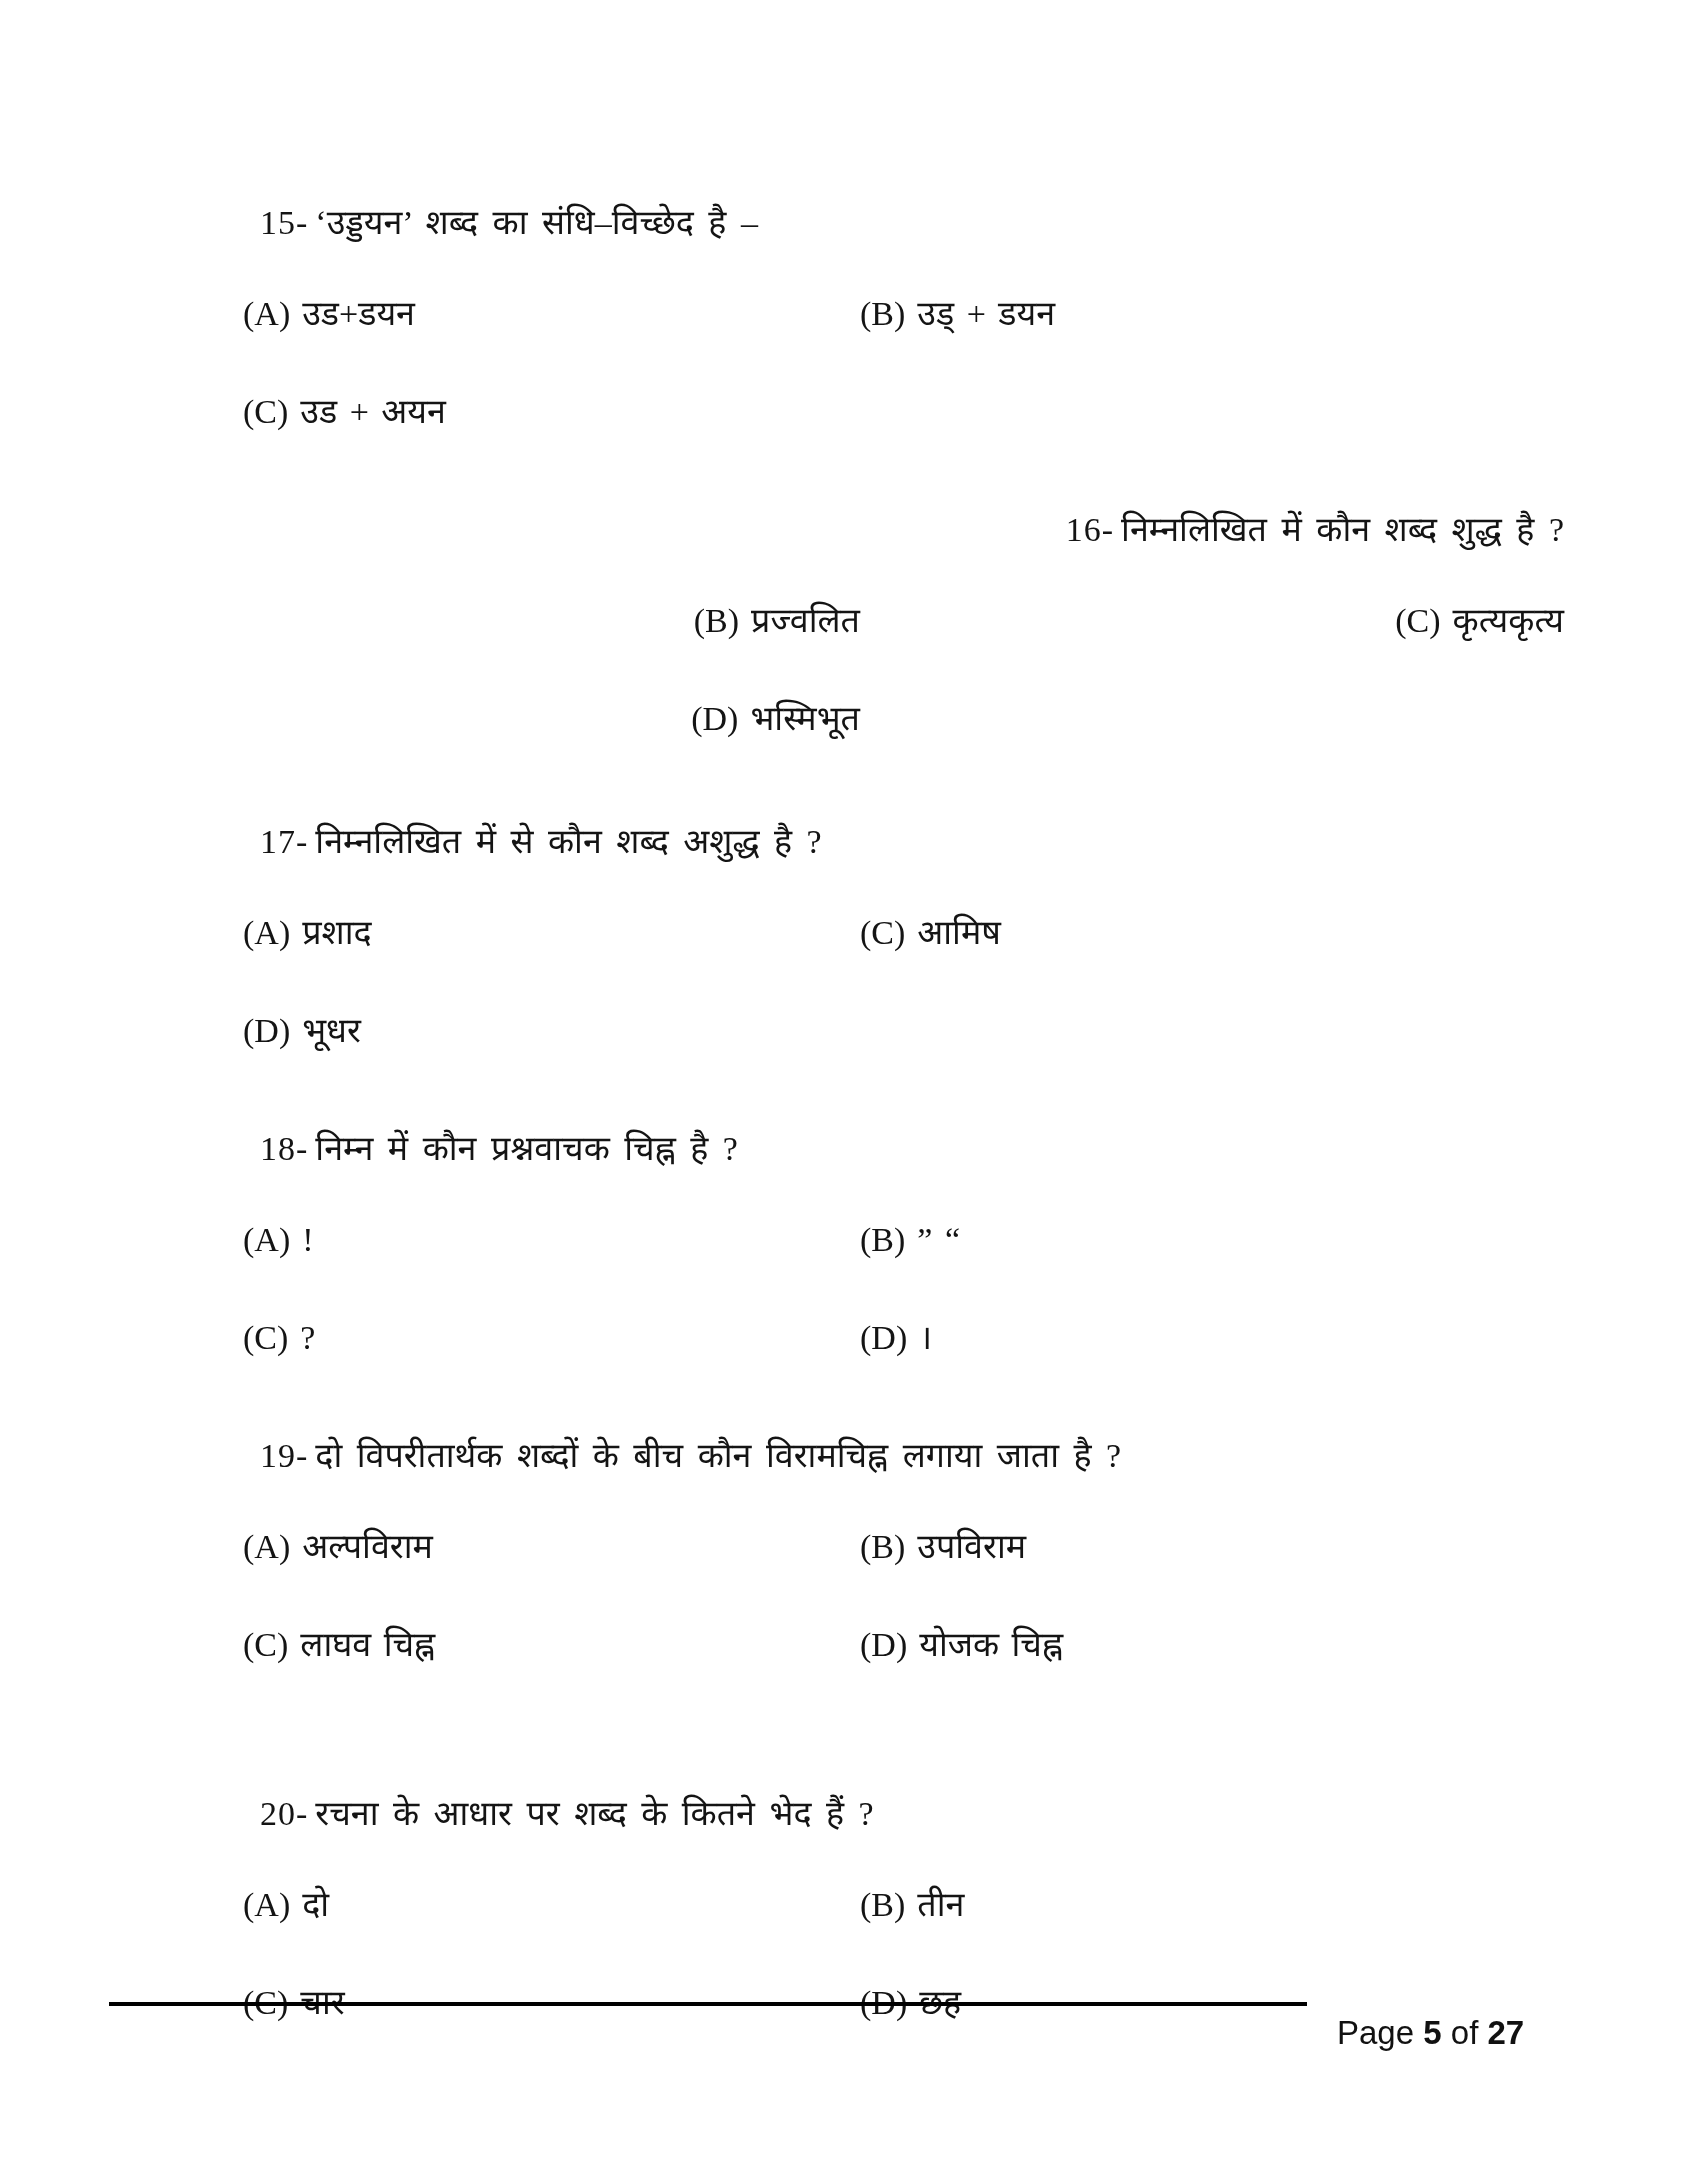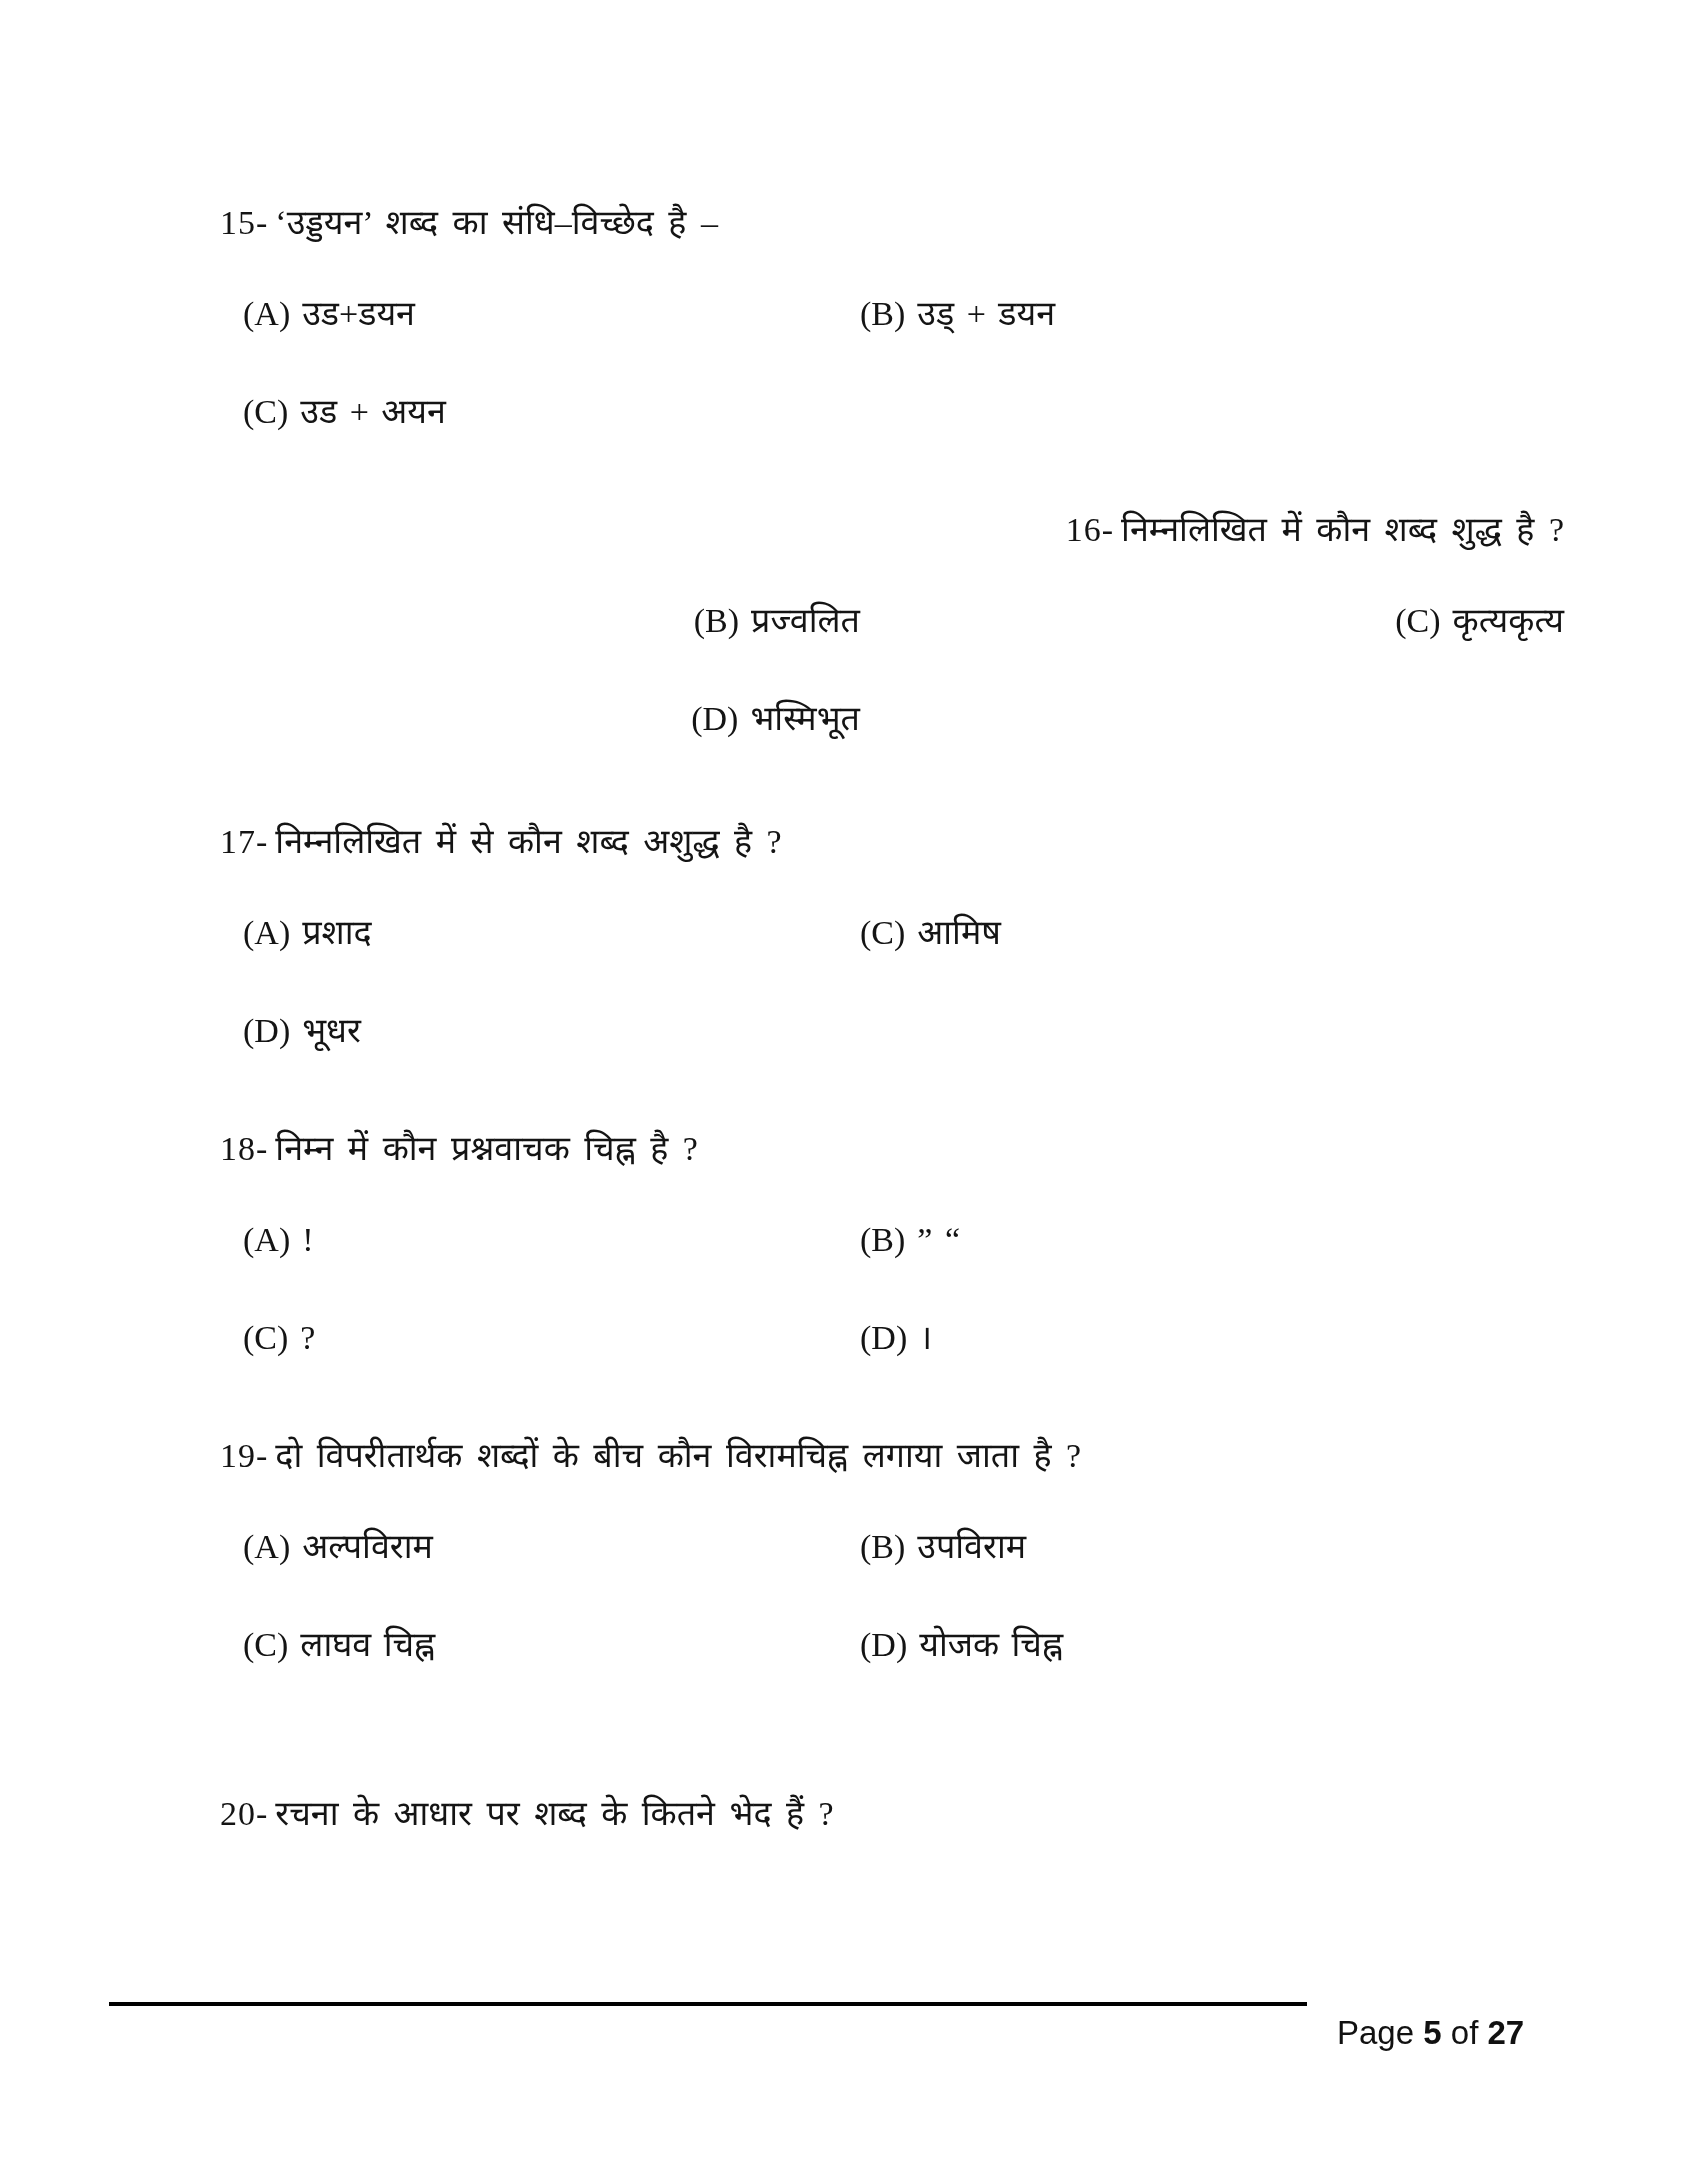--- a/index.html
+++ b/index.html
@@ -6,21 +6,21 @@
   html,body { background:#ffffff; }
   body {
     width:1683px; height:2178px;
     position:relative;
     font-family:"Liberation Serif", serif;
     color:#141414;
   }
   .page { position:absolute; inset:0; background:#ffffff; overflow:hidden; }
 
   .q { position:absolute; left:220px; right:119px; }
-  .q-head { font-size:34px; line-height:40px; white-space:nowrap; word-spacing:6px; }
+  .q-head { font-size:34px; line-height:40px; white-space:nowrap; word-spacing:6px;margin-left:40px; }
   .q-num  { display:inline-block; margin-right:7px; letter-spacing:1px; }
   .q-text { display:inline; }
 
   .opts {
     margin-top:51px; margin-left:23px;
     display:grid; grid-template-columns:617px 1fr;
     row-gap:58px;
     font-size:34px; line-height:40px;
   }
   .opt { white-space:nowrap; word-spacing:4px; }
@@ -104,20 +104,26 @@
       <div class="opt"><span class="opt-label">(B)</span><span>उपविराम</span></div>
       <div class="opt"><span class="opt-label">(C)</span><span>लाघव चिह्न</span></div>
       <div class="opt"><span class="opt-label">(D)</span><span>योजक चिह्न</span></div>
     </div>
   </div>
 
   <div class="q" id="q20">
     <div class="q-head">
       <span class="q-num">20-</span><span class="q-text">रचना के आधार पर शब्द के कितने भेद हैं ?</span>
     </div>
+    <div class="opts">
+      <div class="opt"><span class="opt-label">(A)</span><span>दो</span></div>
+      <div class="opt"><span class="opt-label">(B)</span><span>तीन</span></div>
+      <div class="opt"><span class="opt-label">(C)</span><span>चार</span></div>
+      <div class="opt"><span class="opt-label">(D)</span><span>छह</span></div>
+    </div>
   </div>
 
   <div class="footer-rule"></div>
   <div class="footer-text">
     <span>Page </span><span class="bold">5</span><span> of </span><span class="bold">27</span>
   </div>
 
 </div>
 
 

